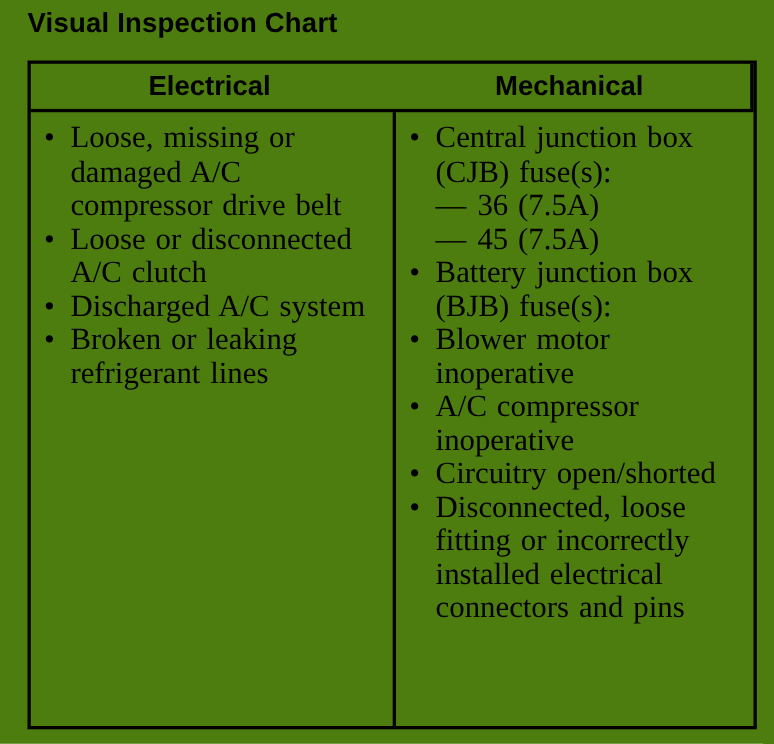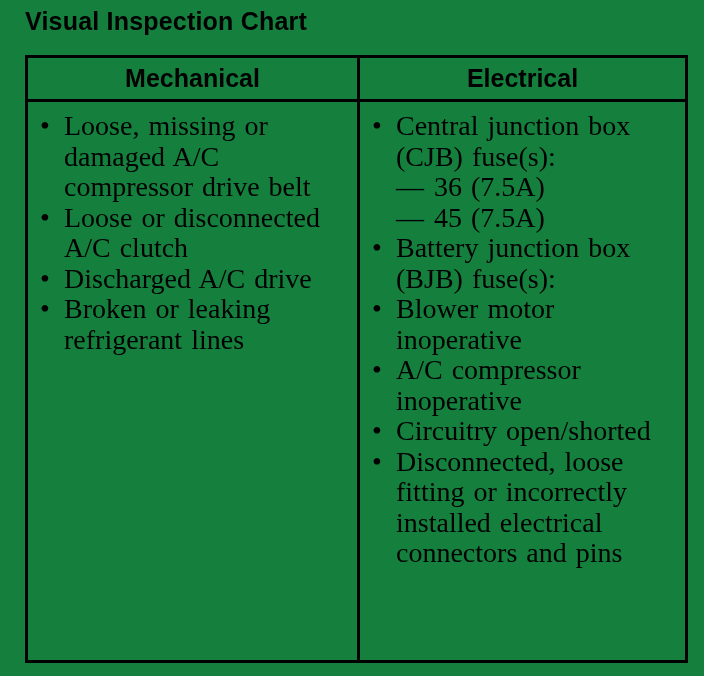--- a/index.html
+++ b/index.html
@@ -1,20 +1,20 @@
 <!DOCTYPE html>
 <html><head>
 <meta charset="utf-8">
 <style>
   html, body { margin: 0; padding: 0; }
   .page {
     position: relative;
     width: 704px;
     height: 676px;
-    background: #15803d;
+    background: #4d7c0f;
     color: #000000;
     font-family: "Liberation Serif", serif;
     overflow: hidden;
   }
   .title {
     position: absolute;
     left: 25px;
     top: 6px;
     margin: 0;
     font-family: "Liberation Sans", sans-serif;
@@ -78,36 +78,36 @@
   }
 </style>
 </head>
 <body>
 
 <div class="page">
   <h1 class="title">Visual Inspection Chart</h1>
 
   <div class="vtable">
     <div class="head-row">
+      <div class="cell right head">Electrical</div>
       <div class="cell left head">Mechanical</div>
-      <div class="cell right head">Electrical</div>
     </div>
     <div class="body-row">
       <div class="cell left body" id="col-0">
           <div class="item">
             <span class="marker">•</span>
             <span class="text">Loose, missing or<br>damaged A/C<br>compressor drive belt</span>
           </div>
           <div class="item">
             <span class="marker">•</span>
             <span class="text">Loose or disconnected<br>A/C clutch</span>
           </div>
           <div class="item">
             <span class="marker">•</span>
-            <span class="text">Discharged A/C drive</span>
+            <span class="text">Discharged A/C system</span>
           </div>
           <div class="item">
             <span class="marker">•</span>
             <span class="text">Broken or leaking<br>refrigerant lines</span>
           </div>
         </div>
       <div class="cell right body" id="col-1">
           <div class="item">
             <span class="marker">•</span>
             <span class="text">Central junction box<br>(CJB) fuse(s):</span>

